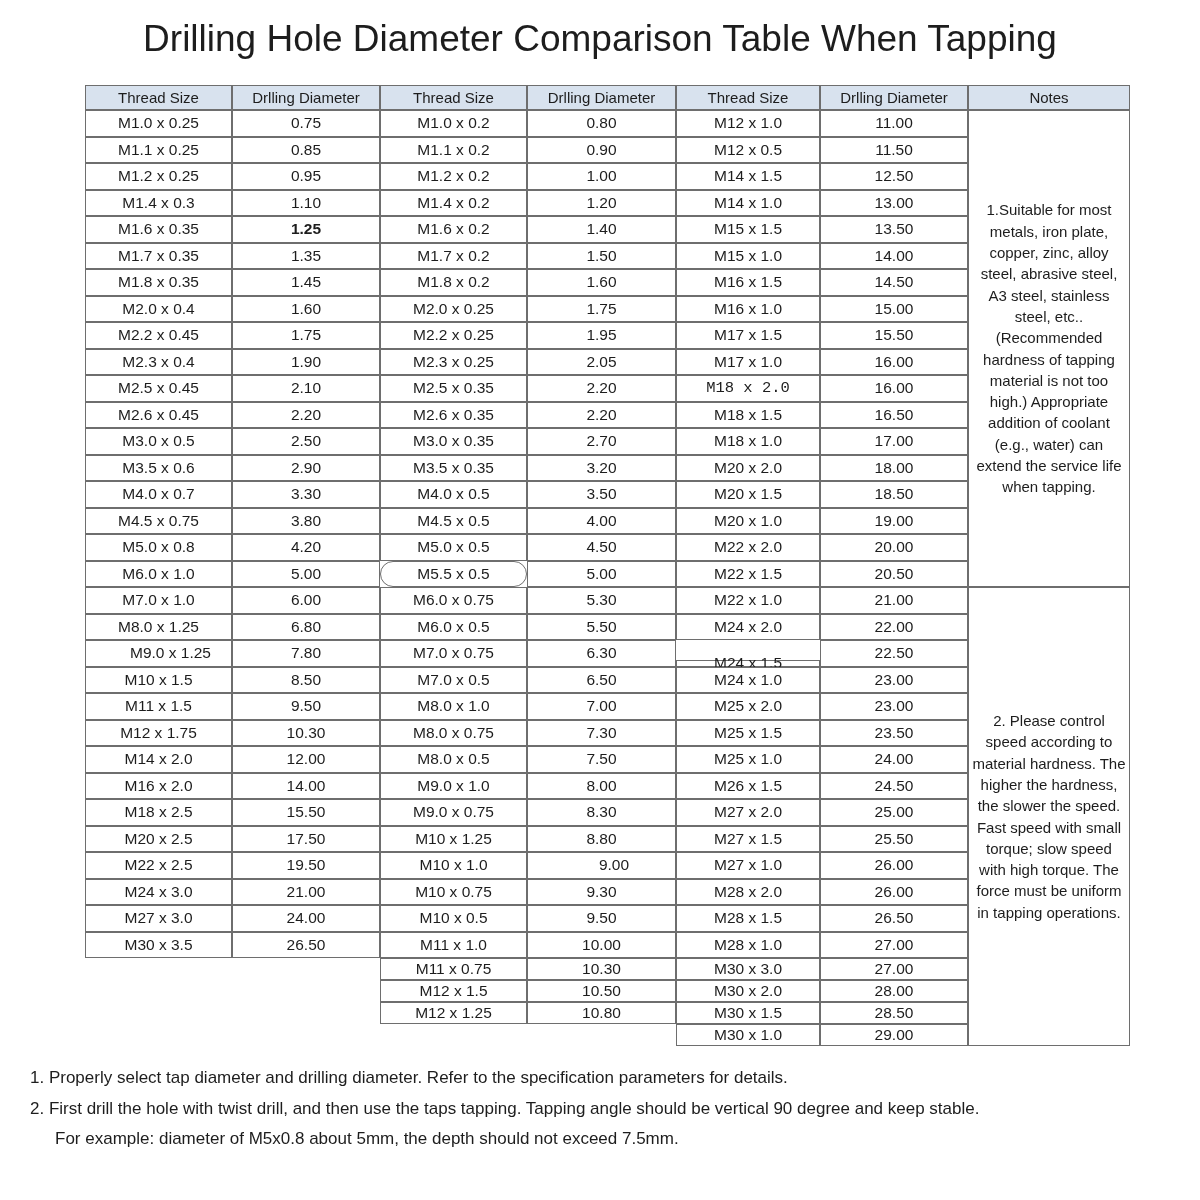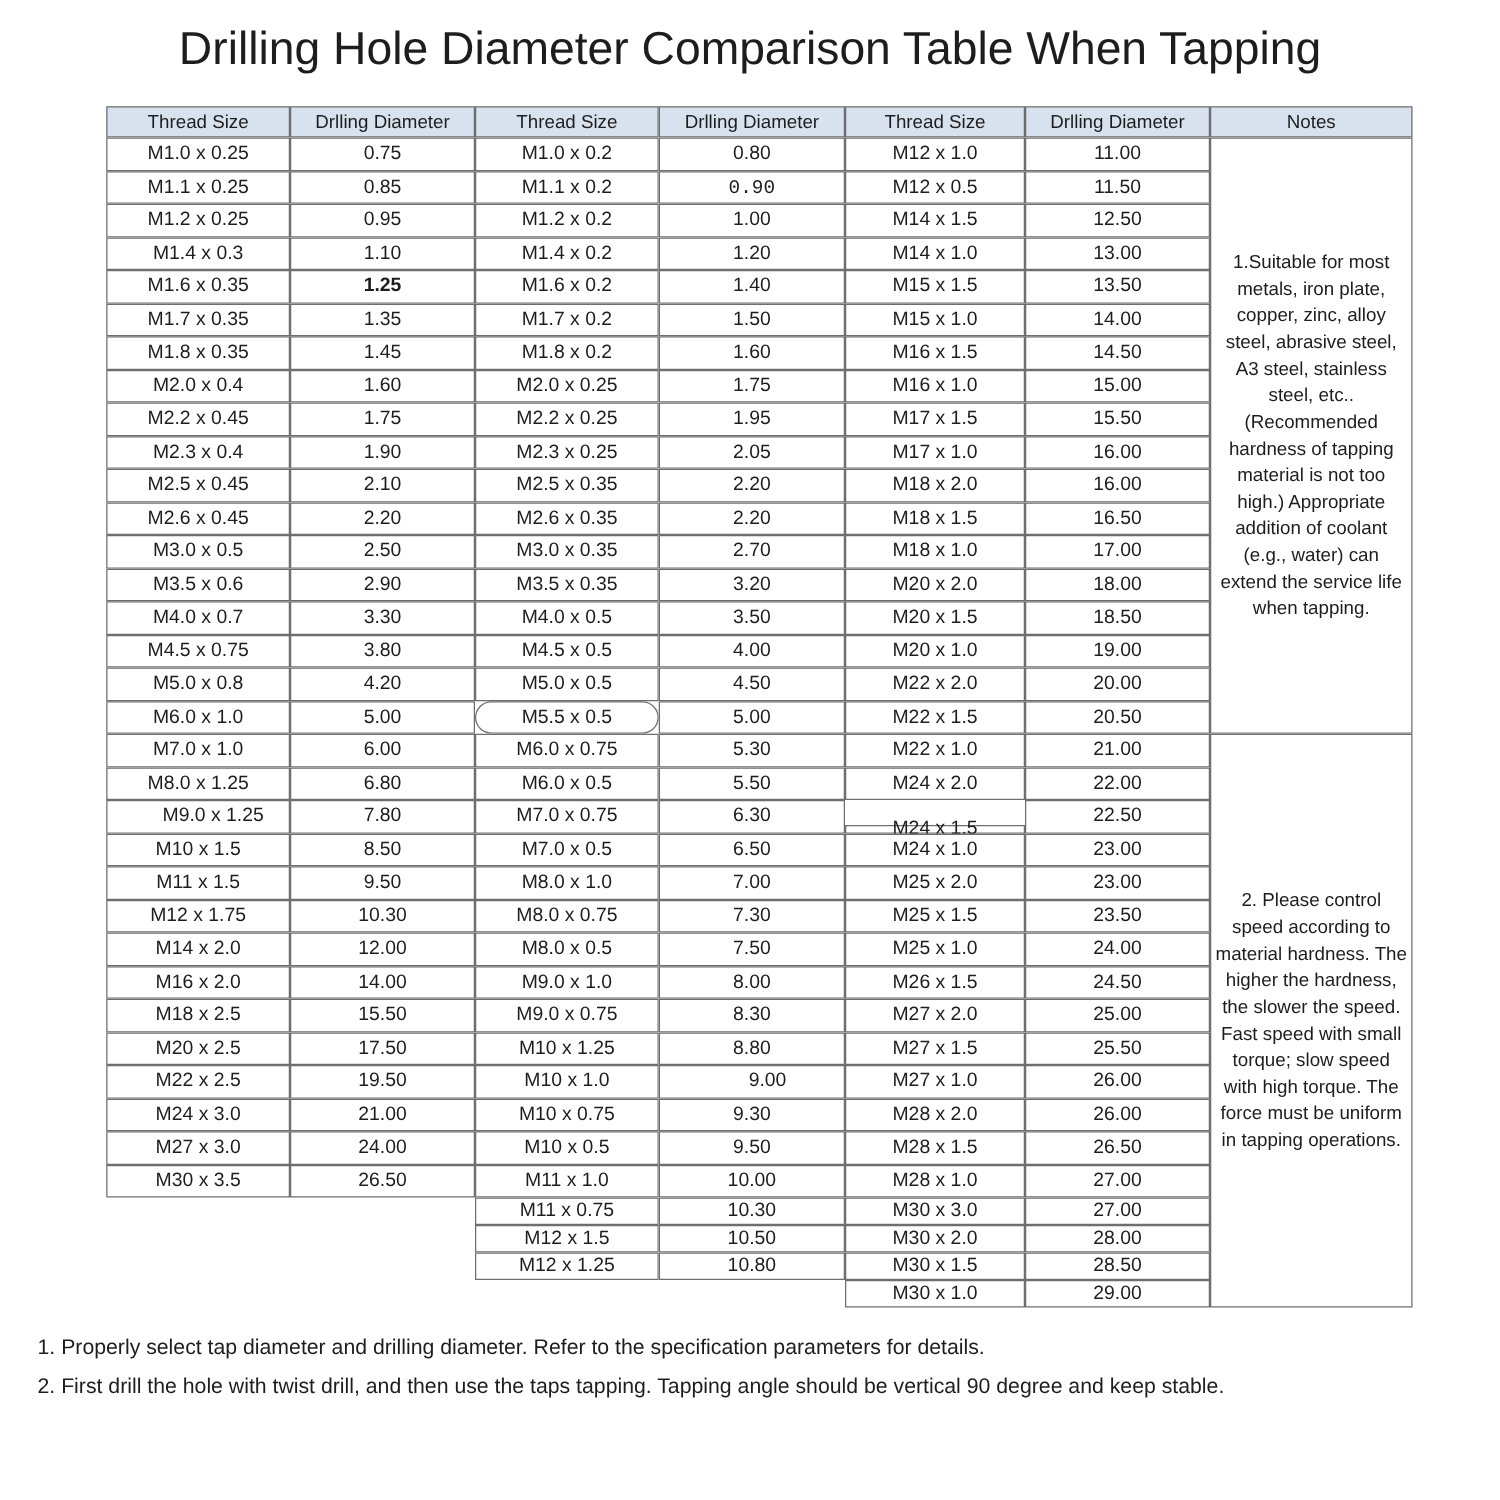--- a/index.html
+++ b/index.html
@@ -118,21 +118,21 @@
       <div class="cell" style="grid-area: 30 / 2;">19.50</div>
       <div class="cell" style="grid-area: 31 / 1;">M24 x 3.0</div>
       <div class="cell" style="grid-area: 31 / 2;">21.00</div>
       <div class="cell" style="grid-area: 32 / 1;">M27 x 3.0</div>
       <div class="cell" style="grid-area: 32 / 2;">24.00</div>
       <div class="cell" style="grid-area: 33 / 1;">M30 x 3.5</div>
       <div class="cell" style="grid-area: 33 / 2;">26.50</div>
       <div class="cell" style="grid-area: 2 / 3;">M1.0 x 0.2</div>
       <div class="cell" style="grid-area: 2 / 4;">0.80</div>
       <div class="cell" style="grid-area: 3 / 3;">M1.1 x 0.2</div>
-      <div class="cell" style="grid-area: 3 / 4; font-family: Liberation Mono, monospace;">0.90</div>
+      <div class="cell" style="grid-area: 3 / 4;">0.90</div>
       <div class="cell" style="grid-area: 4 / 3;">M1.2 x 0.2</div>
       <div class="cell" style="grid-area: 4 / 4;">1.00</div>
       <div class="cell" style="grid-area: 5 / 3;">M1.4 x 0.2</div>
       <div class="cell" style="grid-area: 5 / 4;">1.20</div>
       <div class="cell" style="grid-area: 6 / 3;">M1.6 x 0.2</div>
       <div class="cell" style="grid-area: 6 / 4;">1.40</div>
       <div class="cell" style="grid-area: 7 / 3;">M1.7 x 0.2</div>
       <div class="cell" style="grid-area: 7 / 4;">1.50</div>
       <div class="cell" style="grid-area: 8 / 3;">M1.8 x 0.2</div>
       <div class="cell" style="grid-area: 8 / 4;">1.60</div>
@@ -205,21 +205,21 @@
       <div class="cell" style="grid-area: 7 / 5;">M15 x 1.0</div>
       <div class="cell" style="grid-area: 7 / 6;">14.00</div>
       <div class="cell" style="grid-area: 8 / 5;">M16 x 1.5</div>
       <div class="cell" style="grid-area: 8 / 6;">14.50</div>
       <div class="cell" style="grid-area: 9 / 5;">M16 x 1.0</div>
       <div class="cell" style="grid-area: 9 / 6;">15.00</div>
       <div class="cell" style="grid-area: 10 / 5;">M17 x 1.5</div>
       <div class="cell" style="grid-area: 10 / 6;">15.50</div>
       <div class="cell" style="grid-area: 11 / 5;">M17 x 1.0</div>
       <div class="cell" style="grid-area: 11 / 6;">16.00</div>
-      <div class="cell" style="grid-area: 12 / 5;">M18 x 2.0</div>
+      <div class="cell" style="grid-area: 12 / 5; font-family: Liberation Mono, monospace;">M18 x 2.0</div>
       <div class="cell" style="grid-area: 12 / 6;">16.00</div>
       <div class="cell" style="grid-area: 13 / 5;">M18 x 1.5</div>
       <div class="cell" style="grid-area: 13 / 6;">16.50</div>
       <div class="cell" style="grid-area: 14 / 5;">M18 x 1.0</div>
       <div class="cell" style="grid-area: 14 / 6;">17.00</div>
       <div class="cell" style="grid-area: 15 / 5;">M20 x 2.0</div>
       <div class="cell" style="grid-area: 15 / 6;">18.00</div>
       <div class="cell" style="grid-area: 16 / 5;">M20 x 1.5</div>
       <div class="cell" style="grid-area: 16 / 6;">18.50</div>
       <div class="cell" style="grid-area: 17 / 5;">M20 x 1.0</div>
@@ -263,14 +263,15 @@
       <div class="cell" style="grid-area: 36 / 5;">M30 x 1.5</div>
       <div class="cell" style="grid-area: 36 / 6;">28.50</div>
       <div class="cell" style="grid-area: 37 / 5;">M30 x 1.0</div>
       <div class="cell" style="grid-area: 37 / 6;">29.00</div>
       <div class="cell note-cell" style="grid-area: 2 / 7 / span 18;">1.Suitable for most metals, iron plate, copper, zinc, alloy steel, abrasive steel, A3 steel, stainless steel, etc..(Recommended hardness of tapping material is not too high.) Appropriate addition of coolant (e.g., water) can extend the service life when tapping.</div>
       <div class="cell note-cell" style="grid-area: 20 / 7 / span 18;">2. Please control speed according to material hardness. The higher the hardness, the slower the speed. Fast speed with small torque; slow speed with high torque. The force must be uniform in tapping operations.</div>
     </div>
   <div class="footer">
     <p class="fnote">1. Properly select tap diameter and drilling diameter. Refer to the specification parameters for details.</p>
     <p class="fnote">2. First drill the hole with twist drill, and then use the taps tapping. Tapping angle should be vertical 90 degree and keep stable.</p>
+    <p class="fnote fnote-indent">For example: diameter of M5x0.8 about 5mm, the depth should not exceed 7.5mm.</p>
   </div>
 </div>
 
 </body></html>

